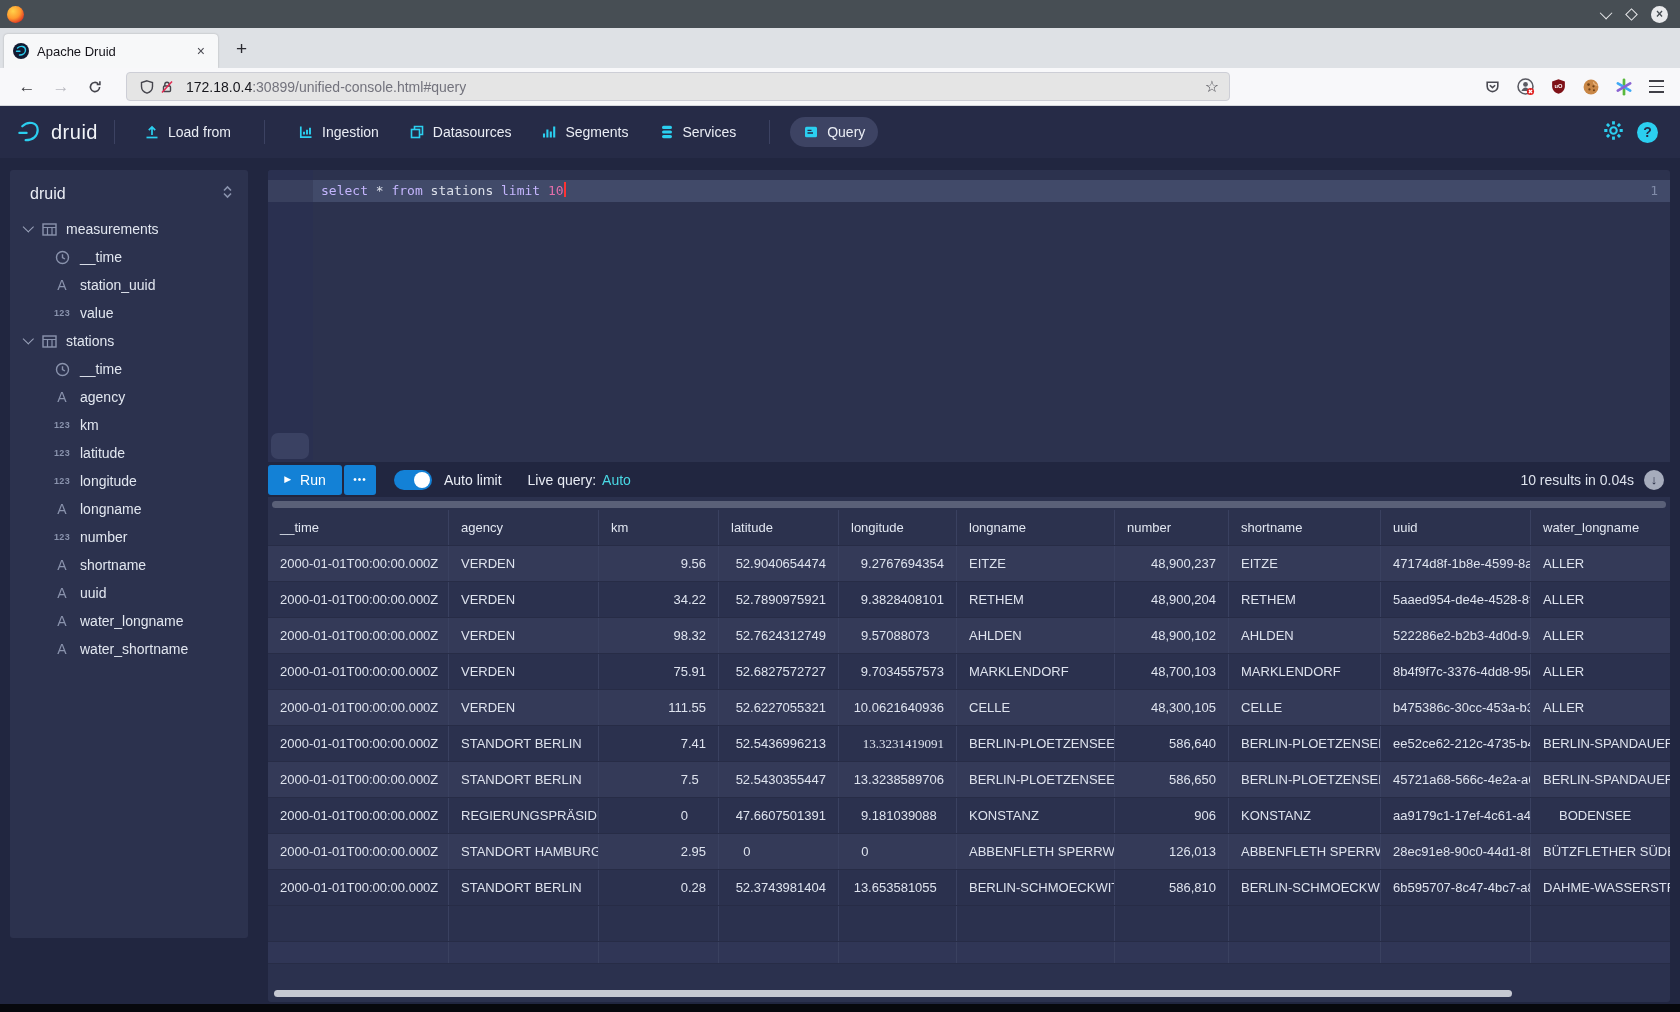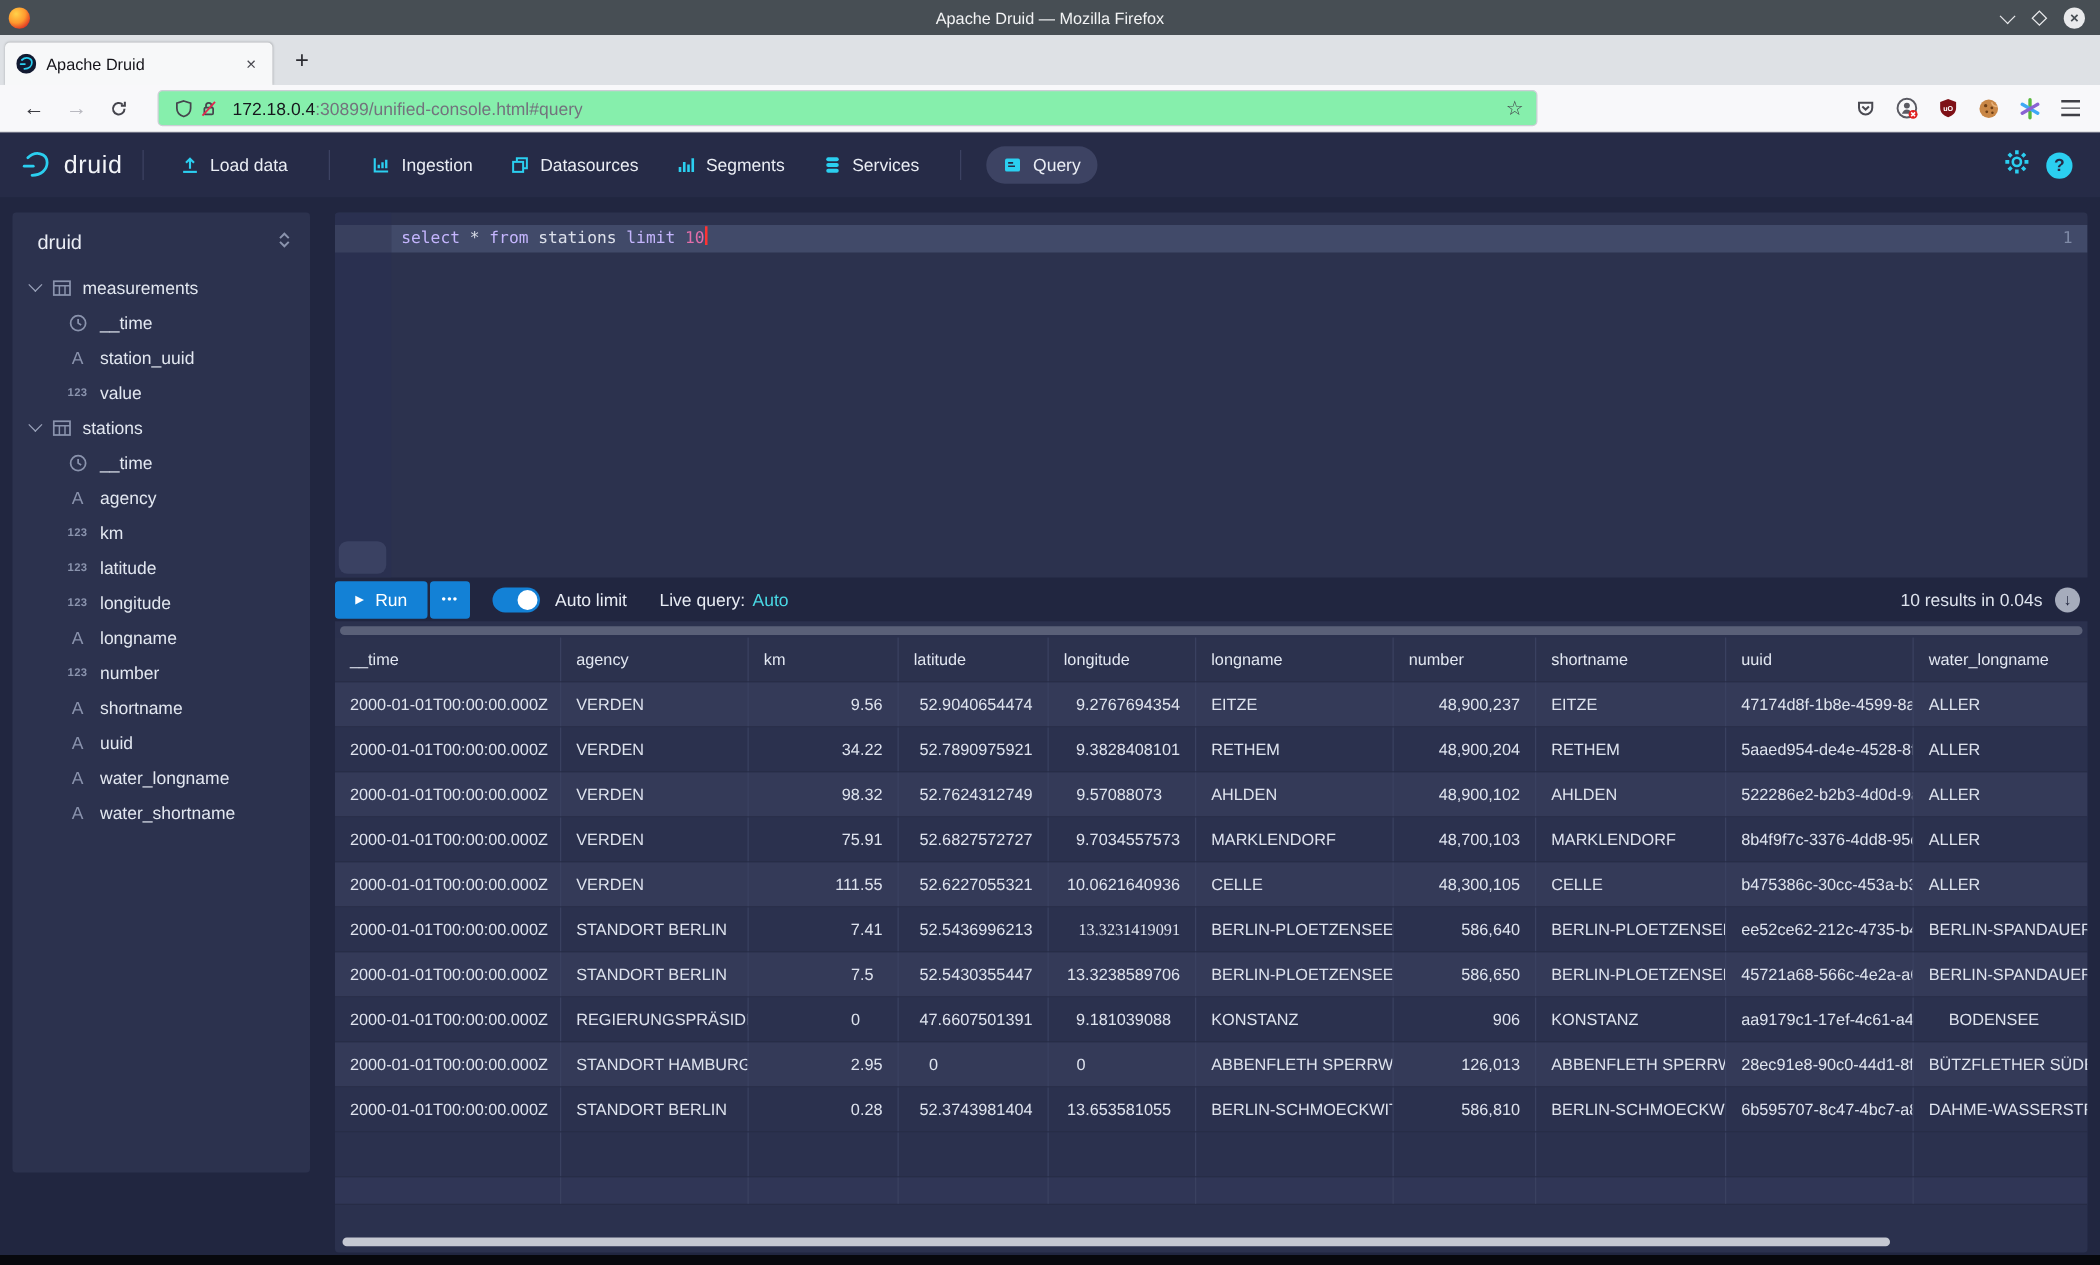--- a/index.html
+++ b/index.html
@@ -20,21 +20,21 @@
   .tabbar{position:absolute;top:28px;left:0;right:0;height:40px;background:#dee1e5;}
   .tab{position:absolute;left:4px;top:6px;width:214px;height:34px;background:#f7f8f9;border-radius:4px 4px 0 0;display:flex;align-items:center;padding:0 9px;box-shadow:0 0 2px rgba(0,0,0,.25);}
   .favicon{width:16px;height:16px;flex:0 0 auto;}
   .tab-title{flex:1;font-size:13px;color:#15141a;margin-left:8px;white-space:nowrap;overflow:hidden;}
   .tab-close{color:#4a4a52;font-size:14px;padding:2px 4px;}
   .newtab{position:absolute;left:228px;top:8px;font-size:19px;color:#2a2a30;padding:2px 8px;}
 
   .navbar{position:absolute;top:68px;left:0;right:0;height:38px;background:#f8f8fa;border-bottom:1px solid #d6d8dc;display:flex;align-items:center;padding-left:14px;}
   .nav-ico{width:26px;display:flex;align-items:center;justify-content:center;font-size:17px;color:#3c3c42;margin-right:8px;}
   .nav-ico.disabled{color:#b9b9c0;}
-  .urlbar{margin-left:10px;width:1104px;height:29px;background:#86efac;border:1px solid #cdced6;border-radius:4px;display:flex;align-items:center;padding:0 10px;}
+  .urlbar{margin-left:10px;width:1104px;height:29px;background:#e5e5e5;border:1px solid #cdced6;border-radius:4px;display:flex;align-items:center;padding:0 10px;}
   .url-text{margin-left:9px;font-size:14px;white-space:nowrap;overflow:hidden;}
   .url-host{color:#17171d;}
   .url-rest{color:#73737d;}
   .url-star{margin-left:auto;font-size:16px;color:#45454d;}
   .navbar-right{margin-left:auto;display:flex;align-items:center;gap:13px;margin-right:14px;}
   .ext-ico{width:20px;height:20px;display:flex;align-items:center;justify-content:center;}
   .hamburger{display:flex;flex-direction:column;gap:3.5px;padding:2px;}
   .hamburger span{display:block;width:15px;height:1.8px;background:#3f3f46;}
 
   
@@ -106,21 +106,20 @@
   .td.num{text-align:right;}
   .bottom-scrollbar{position:absolute;bottom:5px;left:6px;width:1238px;height:7px;border-radius:4px;background:#c5c8d2;}
 </style>
 </head>
 <body>
 
 <div class="screen">
 
   <div class="titlebar">
     <div class="fx-logo"></div>
-    <div class="win-title">Apache Druid — Mozilla Firefox</div>
     <div class="win-controls">
       <span class="wc-chevron"></span>
       <span class="wc-diamond"></span>
       <span class="wc-close">×</span>
     </div>
   </div>
 
   <div class="tabbar">
     <div class="tab">
       <span class="favicon">
@@ -220,21 +219,21 @@
     </div>
     <div class="hdr-divider"></div>
     <div class="nav-items" id="nav-items">
         <div class="nav-item">
           <span style="display:flex">
             <svg width="16" height="16" viewBox="0 0 16 16">
               <path d="M8 11V3.2M4.8 6.2L8 3l3.2 3.2" fill="none" stroke="#2bcff0" stroke-width="1.7"></path>
               <path d="M2.5 13.5h11" stroke="#2bcff0" stroke-width="1.7"></path>
             </svg>
           </span>
-          <span>Load data</span>
+          <span>Load from</span>
         </div>
         <div class="hdr-divider"></div>
         <div class="nav-item">
           <span style="display:flex">
             <svg width="16" height="16" viewBox="0 0 16 16">
               <path d="M2.8 2.5v10.7h10.7" fill="none" stroke="#2bcff0" stroke-width="1.7"></path>
               <path d="M6 10.5V7.8M9 10.5V5.8M12 10.5V3.8" stroke="#2bcff0" stroke-width="1.9"></path>
             </svg>
           </span>
           <span>Ingestion</span>

